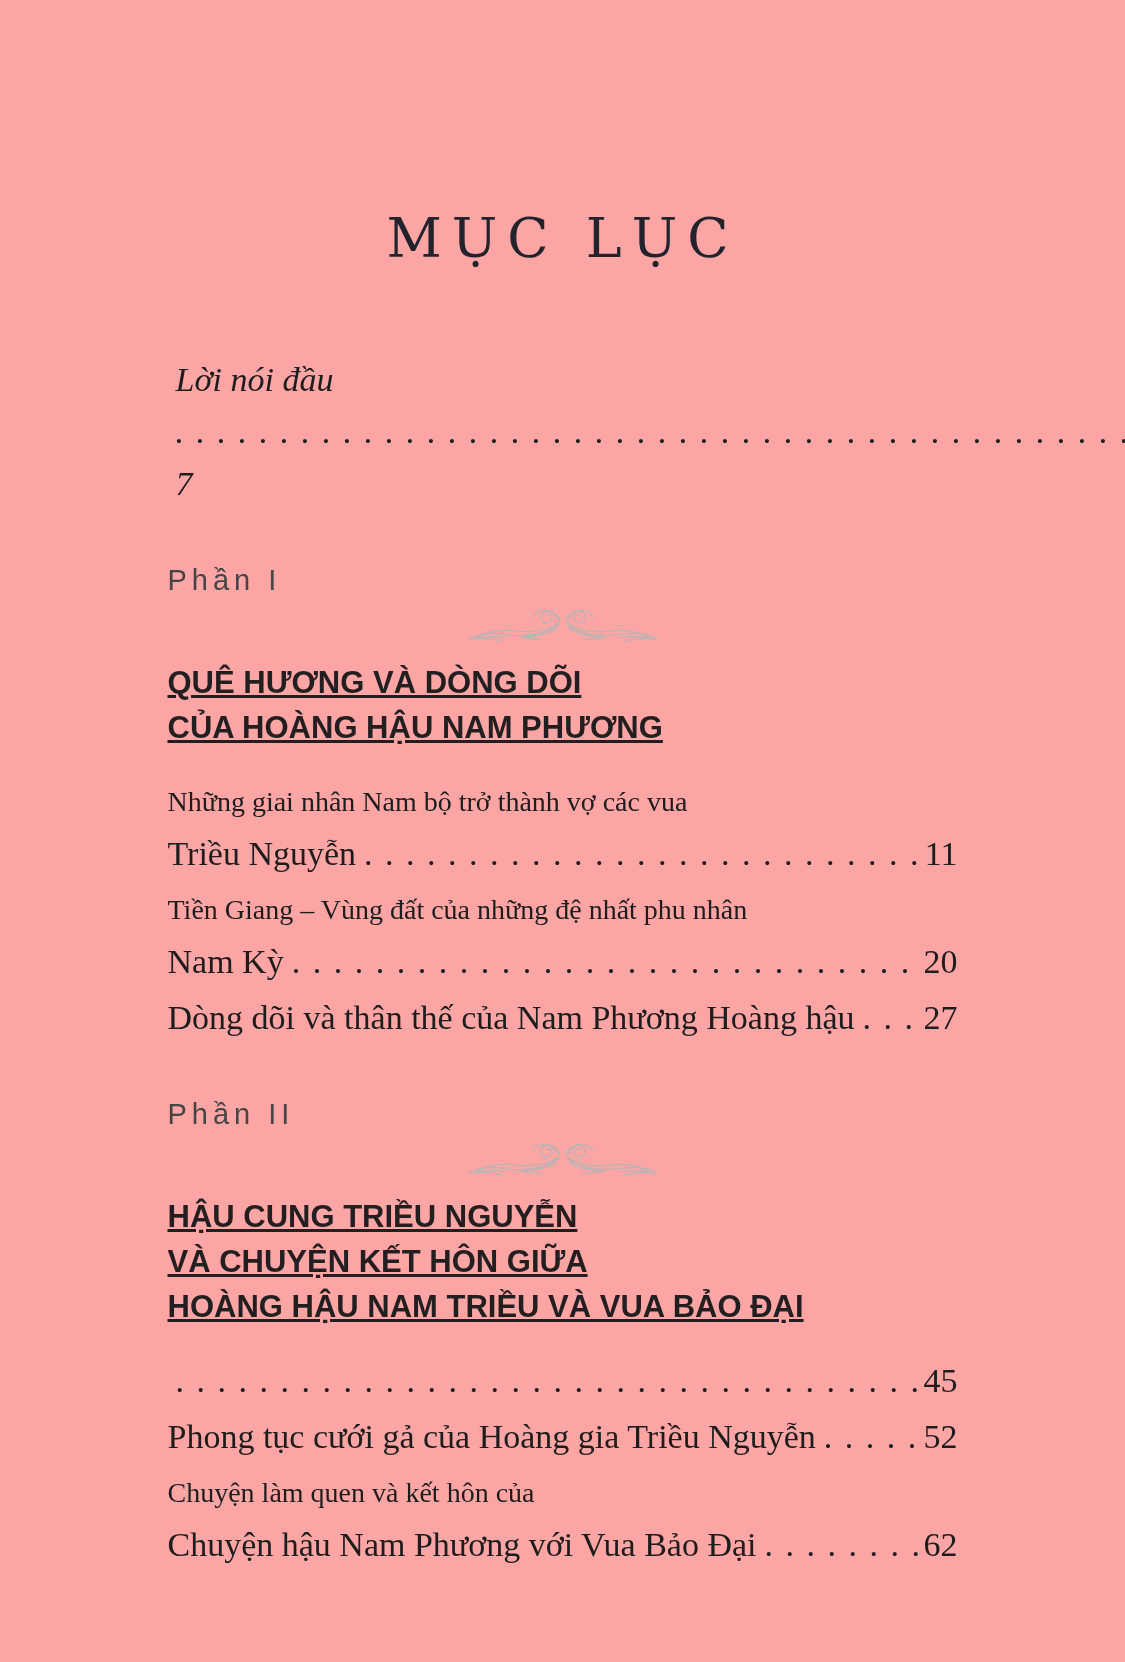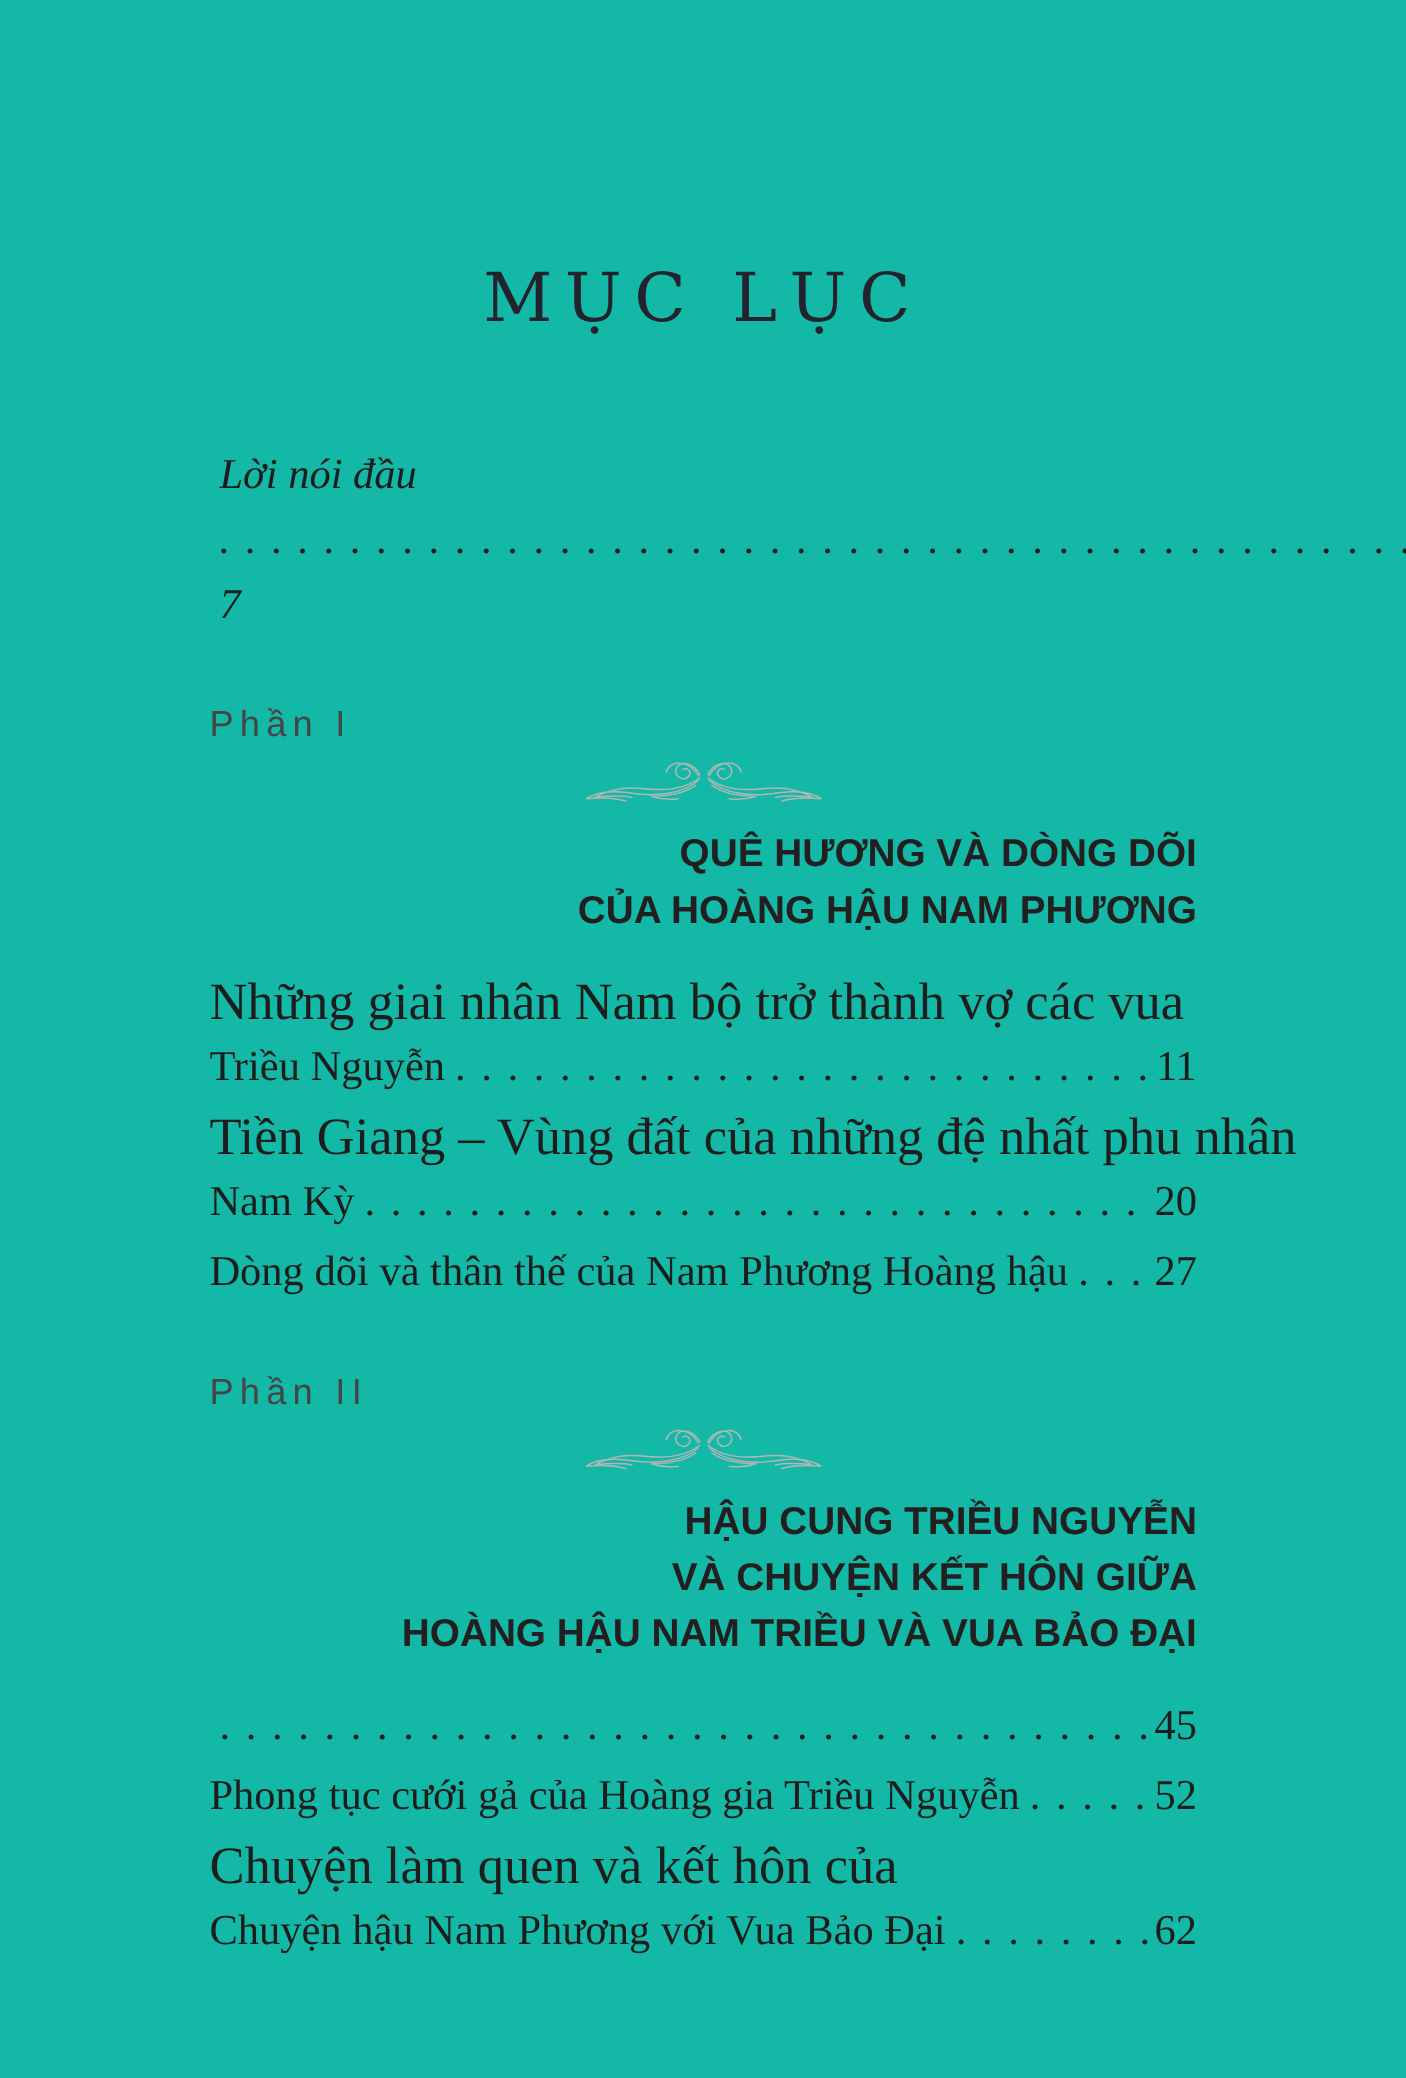--- a/index.html
+++ b/index.html
@@ -1,21 +1,21 @@
 <!DOCTYPE html>
 <html lang="vi"><head>
 <meta charset="utf-8">
 <style>
   html,body{margin:0;padding:0;}
   body{background:#e9e9e9;}
   .page{
     position:relative;
     width:1125px;height:1662px;
     margin:0 auto;
-    background:#14b8a6;
+    background:#fca5a5;
     font-family:"Liberation Serif", serif;
     color:#1d1d1d;
     overflow:hidden;
   }
   .content{
     width:790px;
     margin:0 auto;
     padding-top:208px;
   }
   
@@ -67,32 +67,33 @@
   }
   
   .ornament{
     text-align:center;
     margin-top:6px;
     height:42px;
   }
   
   .section-title{
     margin-top:14px;
-    text-align:right;
+    text-align:left;
     font-family:"Liberation Sans", sans-serif;
     font-weight:bold;
     font-size:31px;
     color:#231f20;
     line-height:45px;
+    text-decoration:underline;
   }
   
   .entries{margin-top:26px;}
   .entry{margin-top:4px;}
   .entry .plain{
-    font-size:42px;
+    font-size:28px;
     line-height:52px;
     white-space:nowrap;
   }
 </style>
 </head>
 <body>
 
 <svg width="0" height="0" style="position:absolute">
   <defs>
     <g id="wing" fill="none" stroke="#b5b5b5" stroke-width="1.2">

